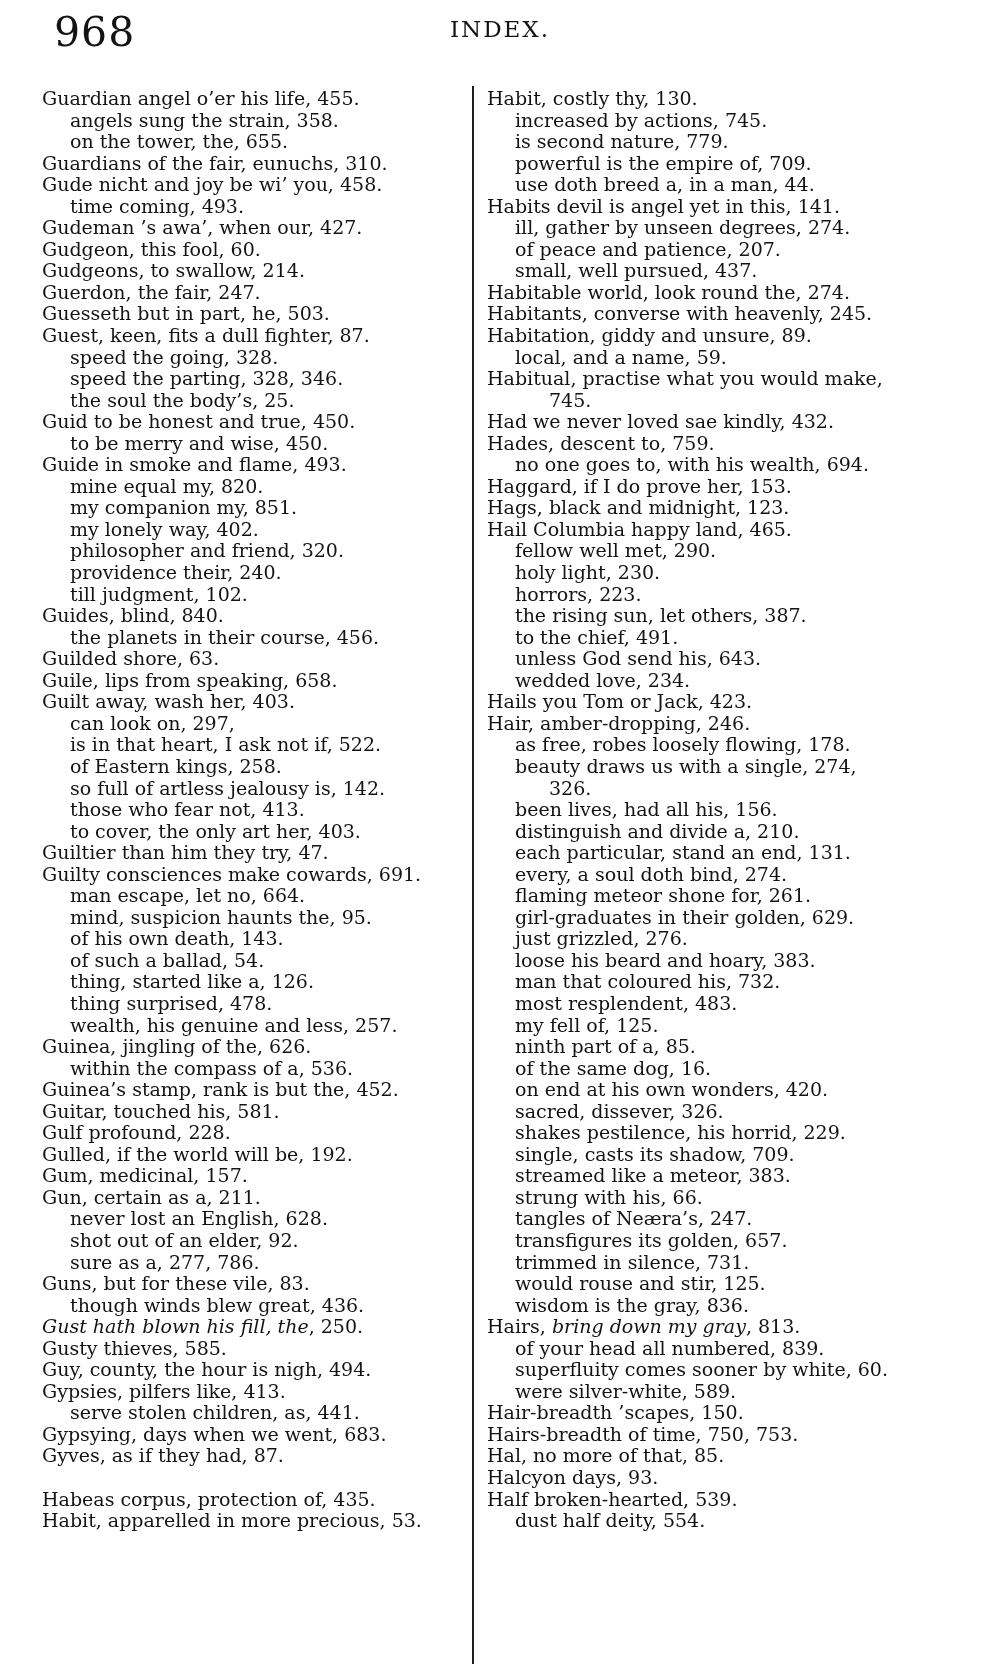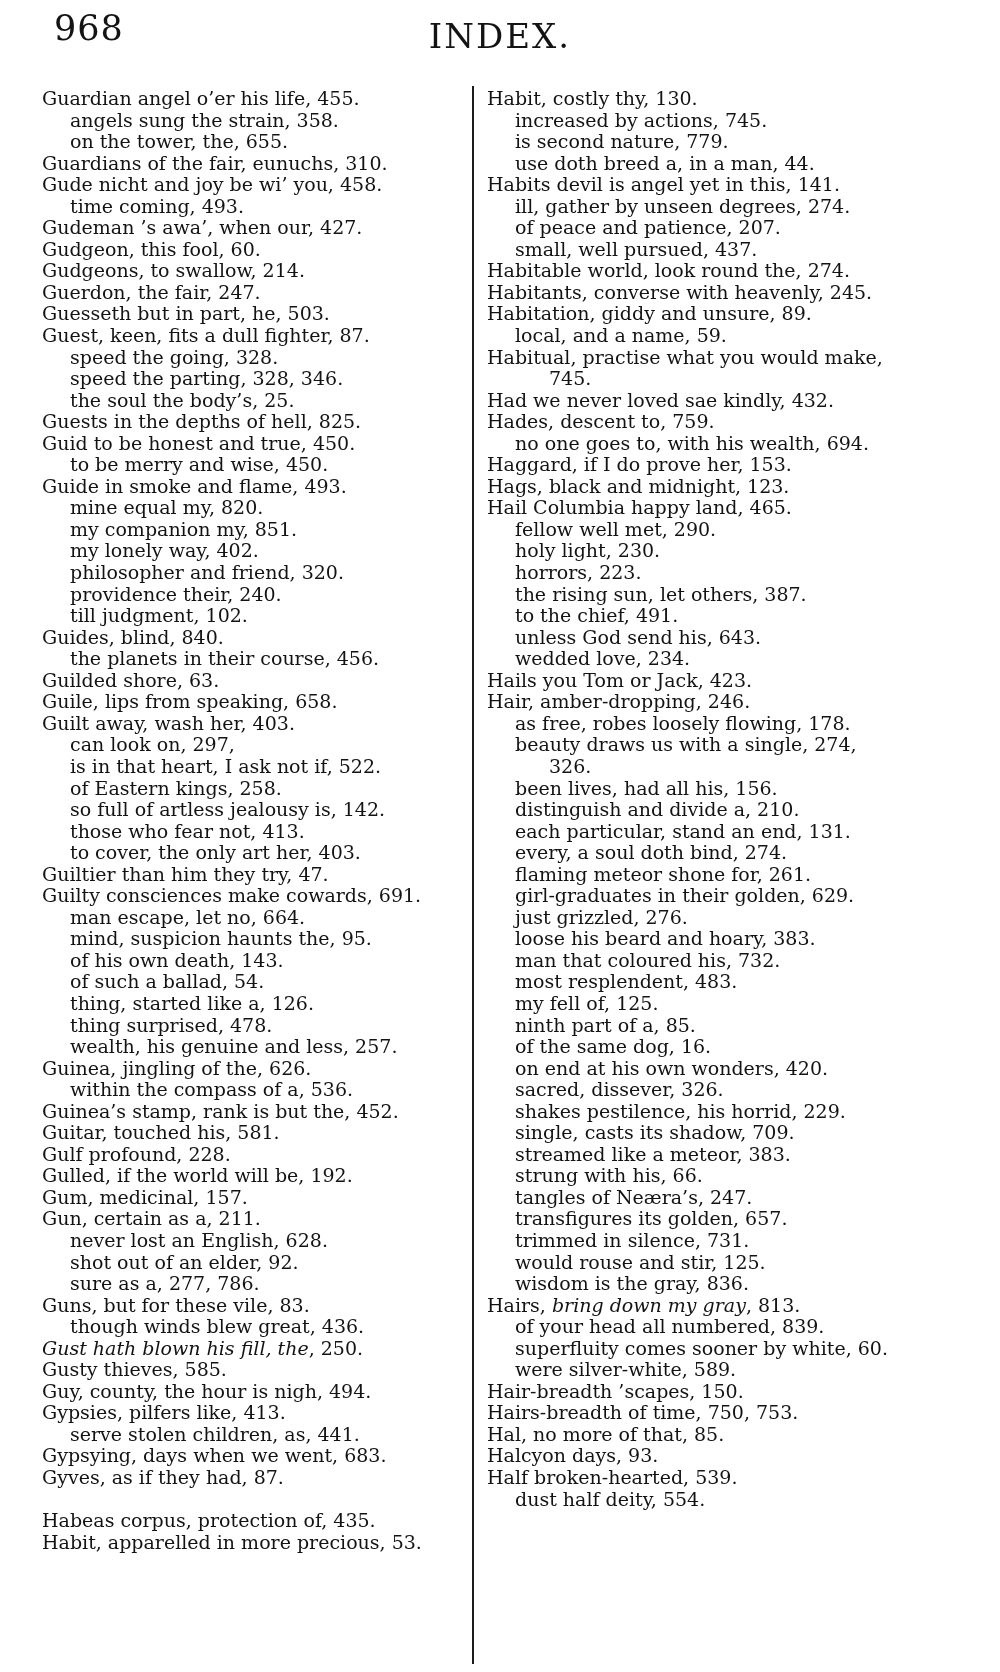--- a/index.html
+++ b/index.html
@@ -4,25 +4,25 @@
 <style>
   html,body{margin:0;padding:0;}
   body{
     width:1000px;height:1672px;position:relative;
     background:#ffffff;color:#131313;
     font-family:"DejaVu Serif","Liberation Serif",serif;
     overflow:hidden;
   }
   .page-number{
     position:absolute;left:54px;top:8px;
-    font-size:35px;letter-spacing:1px;
+    font-size:41px;letter-spacing:1px;
   }
   .page-title{
     position:absolute;top:16px;left:0;width:100%;
-    text-align:center;font-size:34px;letter-spacing:2px;
+    text-align:center;font-size:23px;letter-spacing:2px;
   }
   .col{
     position:absolute;top:88px;
   }
   .col-left{left:42px;width:430px;}
   .col-right{left:487px;width:512px;}
   .divider{
     position:absolute;left:472px;top:86px;width:2px;height:1578px;
     background:#1c1c1c;
   }
@@ -52,21 +52,20 @@
     <div class="line indent1">time coming, 493.</div>
     <div class="line indent0">Gudeman ’s awa’, when our, 427.</div>
     <div class="line indent0">Gudgeon, this fool, 60.</div>
     <div class="line indent0">Gudgeons, to swallow, 214.</div>
     <div class="line indent0">Guerdon, the fair, 247.</div>
     <div class="line indent0">Guesseth but in part, he, 503.</div>
     <div class="line indent0">Guest, keen, fits a dull fighter, 87.</div>
     <div class="line indent1">speed the going, 328.</div>
     <div class="line indent1">speed the parting, 328, 346.</div>
     <div class="line indent1">the soul the body’s, 25.</div>
-    <div class="line indent0">Guests in the depths of hell, 825.</div>
     <div class="line indent0">Guid to be honest and true, 450.</div>
     <div class="line indent1">to be merry and wise, 450.</div>
     <div class="line indent0">Guide in smoke and flame, 493.</div>
     <div class="line indent1">mine equal my, 820.</div>
     <div class="line indent1">my companion my, 851.</div>
     <div class="line indent1">my lonely way, 402.</div>
     <div class="line indent1">philosopher and friend, 320.</div>
     <div class="line indent1">providence their, 240.</div>
     <div class="line indent1">till judgment, 102.</div>
     <div class="line indent0">Guides, blind, 840.</div>
@@ -110,20 +109,21 @@
     <div class="line indent0">Gypsying, days when we went, 683.</div>
     <div class="line indent0">Gyves, as if they had, 87.</div>
     <div class="line indent0">&nbsp;</div>
     <div class="line indent0">Habeas corpus, protection of, 435.</div>
     <div class="line indent0">Habit, apparelled in more precious, 53.</div>
   </div>
 <div class="col col-right" id="col-right">
     <div class="line indent0">Habit, costly thy, 130.</div>
     <div class="line indent1">increased by actions, 745.</div>
     <div class="line indent1">is second nature, 779.</div>
+    <div class="line indent1">powerful is the empire of, 709.</div>
     <div class="line indent1">use doth breed a, in a man, 44.</div>
     <div class="line indent0">Habits devil is angel yet in this, 141.</div>
     <div class="line indent1">ill, gather by unseen degrees, 274.</div>
     <div class="line indent1">of peace and patience, 207.</div>
     <div class="line indent1">small, well pursued, 437.</div>
     <div class="line indent0">Habitable world, look round the, 274.</div>
     <div class="line indent0">Habitants, converse with heavenly, 245.</div>
     <div class="line indent0">Habitation, giddy and unsure, 89.</div>
     <div class="line indent1">local, and a name, 59.</div>
     <div class="line indent0">Habitual, practise what you would make,</div>

